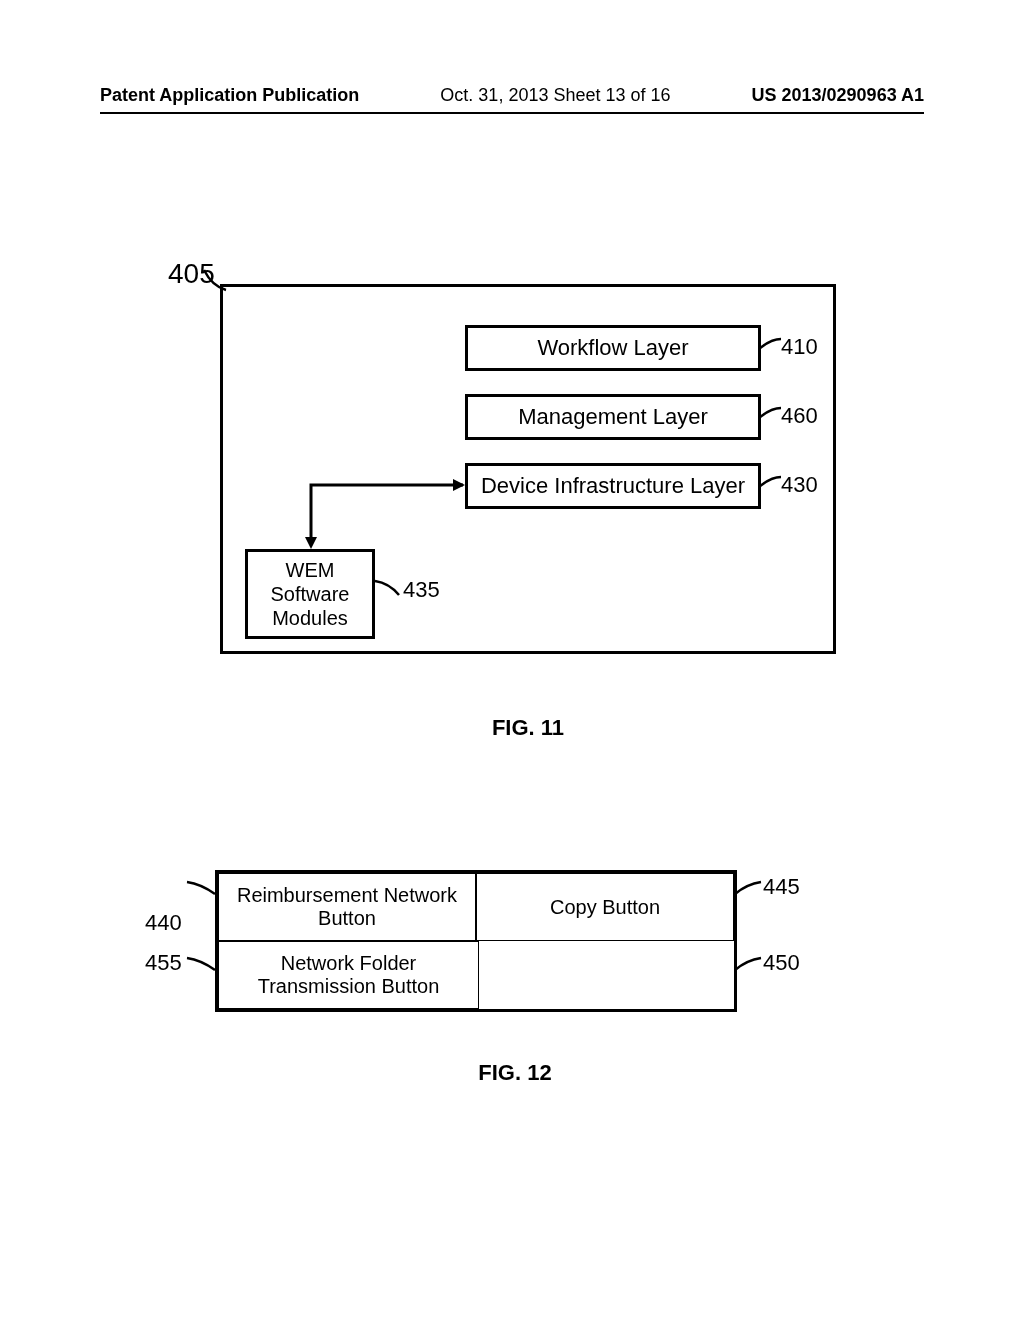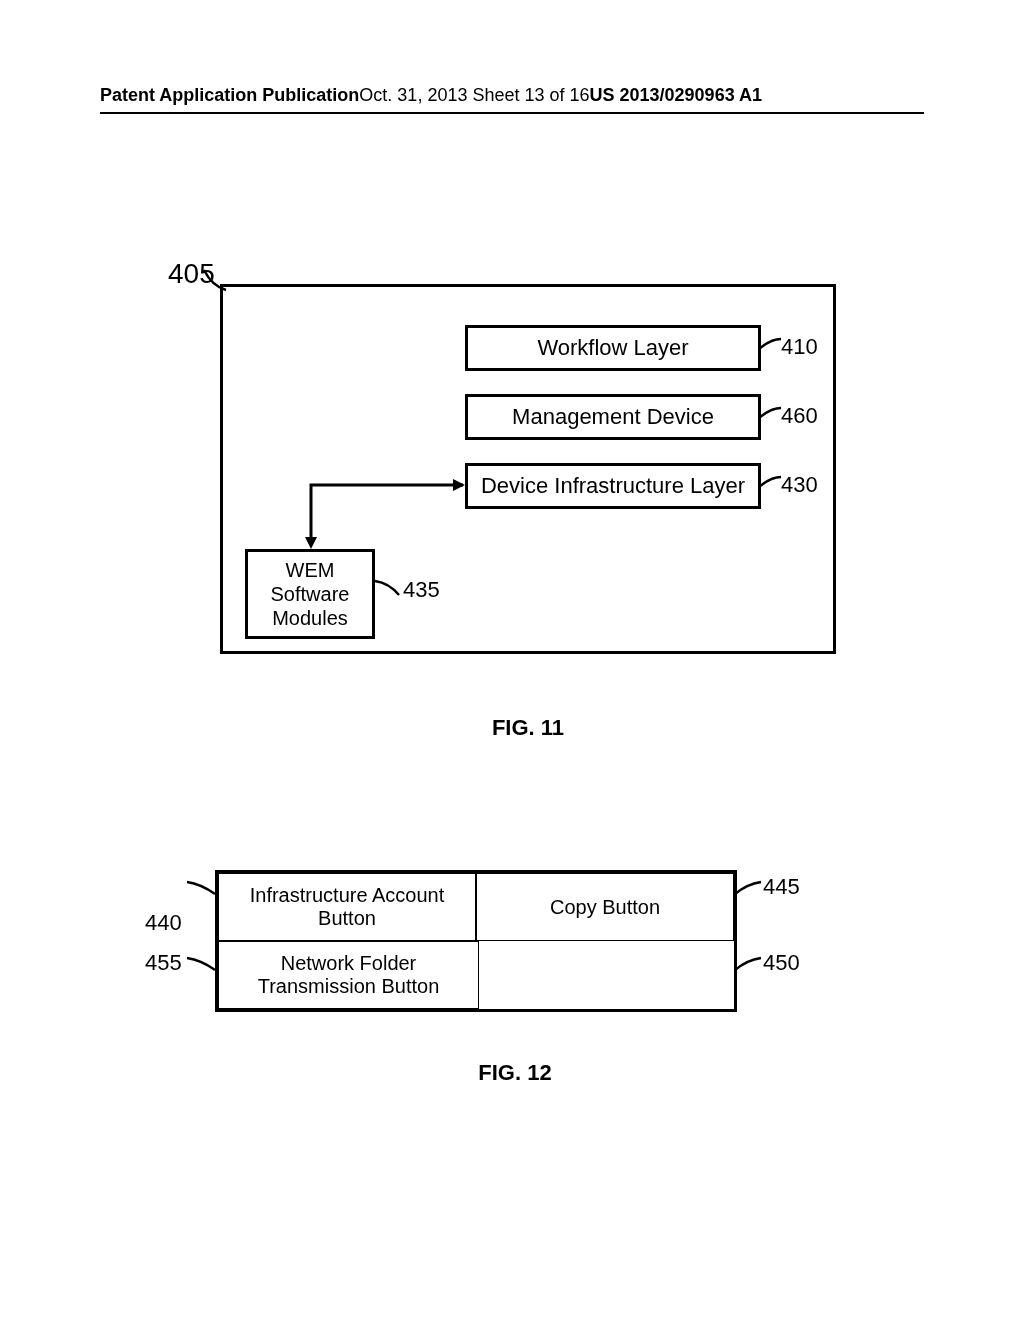--- a/index.html
+++ b/index.html
@@ -10,21 +10,21 @@
     font-family: Arial, Helvetica, sans-serif;
     position: relative;
     color: #000;
   }
   .header {
     position: absolute;
     top: 85px;
     left: 100px;
     right: 100px;
     display: flex;
-    justify-content: flex-start;
+    justify-content: space-between;
     font-size: 18px;
   }
   .header-left { font-weight: bold; }
   .header-mid { font-weight: normal; }
   .header-right { font-weight: bold; }
   .header-rule {
     position: absolute;
     top: 112px;
     left: 100px;
     right: 100px;
@@ -156,21 +156,21 @@
     <svg class="leader" width="30" height="30" style="top:10px; left:34px;">
       <path d="M2 2 Q 10 18 24 22" stroke="#000" stroke-width="2.5" fill="none"></path>
     </svg>
   </div>
 
   <div class="fig11-box">
     <div class="layer-box layer-410">
       <span>Workflow Layer</span>
     </div>
     <div class="layer-box layer-420">
-      <span>Management Device</span>
+      <span>Management Layer</span>
     </div>
     <div class="layer-box layer-430">
       <span>Device Infrastructure Layer</span>
     </div>
     <div class="wem-box">
       <span style="white-space:pre-line;">WEM
 Software
 Modules</span>
     </div>
 
@@ -201,21 +201,21 @@
     <div class="ref-label ref-435">435</div>
   </div>
 
   <div class="fig11-caption">FIG. 11</div>
 </div>
 
 <div class="fig12-wrap">
   <div class="fig12-grid">
     <div class="fig12-row">
       <div class="fig12-cell">
-        <span>Infrastructure Account Button</span>
+        <span>Reimbursement Network Button</span>
       </div>
       <div class="fig12-cell">
         <span>Copy Button</span>
       </div>
     </div>
     <div class="fig12-row">
       <div class="fig12-cell">
         <span>Network Folder Transmission Button</span>
       </div>
     </div>

